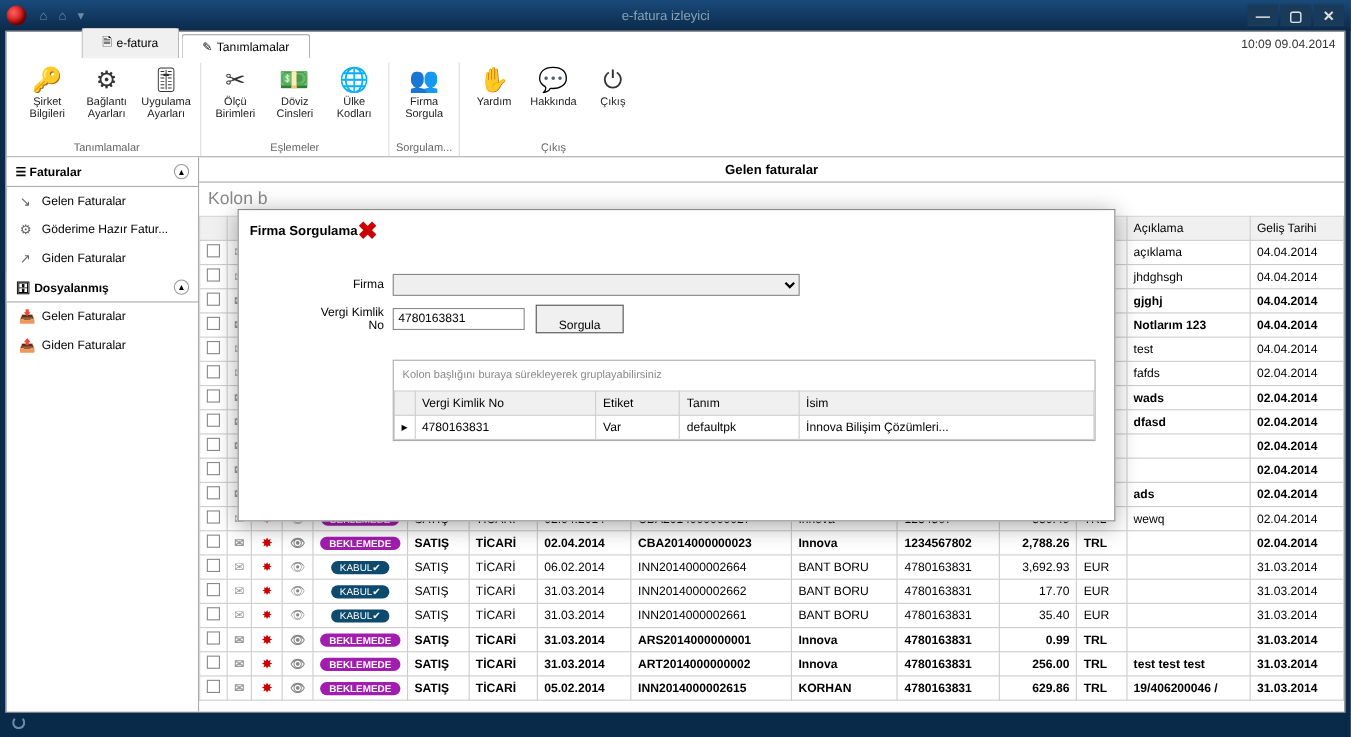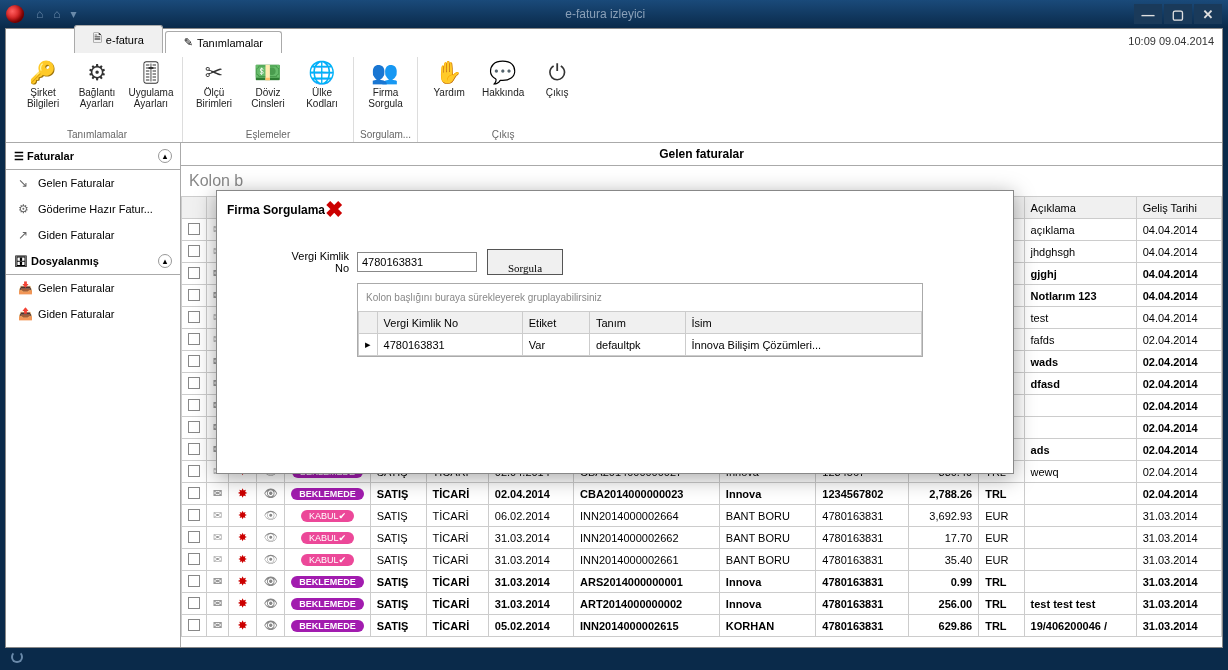--- a/index.html
+++ b/index.html
@@ -39,33 +39,33 @@
 .grid-group-hint { font-size: 16px; color: #888; padding: 6px 8px; }
 .grid { overflow: auto; flex: 1; }
 table { border-collapse: collapse; width: 100%; font-size: 11px; }
 th, td { border: 1px solid #ccc; padding: 3px 6px; white-space: nowrap; text-align: left; height: 22px; }
 th { background: #f0f0f0; font-weight: normal; }
 tr.bold td { font-weight: bold; }
 td.num { text-align: right; }
 td.ctr { text-align: center; }
 
 .badge { display: inline-block; font-size: 9px; color: #fff; border-radius: 9px; padding: 1px 8px; background: #9aa; }
-.badge.kabul { background: #ec4899; }
+.badge.kabul { background: #0c4a6e; }
 .badge.bekl { background: #a21caf; }
 .modal { position: absolute; left: 216px; top: 190px; width: 798px; height: 284px; background: #fff; border: 1px solid #888; box-shadow: 0 4px 20px rgba(0,0,0,.35); }
 .modal-head { display: flex; align-items: center; padding: 6px 10px; font-size: 12px; font-weight: bold; }
 .modal-close { color: #c00; font-size: 22px; font-weight: bold; cursor: pointer; }
 .modal-body { padding: 20px 60px 10px 60px; font-size: 11px; }
 .form-row { display: flex; align-items: center; margin-bottom: 8px; }
 .form-row label { width: 80px; text-align: right; padding-right: 8px; }
 .form-row input, .form-row select { border: 1px solid #888; height: 20px; padding: 0 4px; font-size: 11px; }
 .form-row select { width: 370px; }
 .form-row input { width: 120px; }
-.form-row button { margin-left: 10px; height: 22px; padding: 12px 20px; border: 1px solid #555; background: #f0f0f0; font-size: 11px; font-family: Liberation Serif, serif; }
-.inner-grid-wrap { margin: 8px 0 0 80px; border: 1px solid #aaa; width: 566px; }
+.form-row button { margin-left: 10px; height: 22px; padding: 12px 20px; border: 1px solid #555; background: #f0f0f0; font-size: 11px; }
+.inner-grid-wrap { margin: 24px 0 0 80px; border: 1px solid #aaa; width: 639px; }
 .inner-grid-wrap .hint { font-size: 10px; color: #888; padding: 8px; }
 .inner-grid-wrap table th, .inner-grid-wrap table td { font-size: 11px; }
 
 .statusbar { position: absolute; left: 5px; right: 5px; bottom: 4px; height: 18px; background: #0a2a4a; color: #9ab; font-size: 11px; display: flex; align-items: center; padding: 0 6px; }
 .statusbar .spin { width: 12px; height: 12px; border: 2px solid #6a8aaa; border-top-color: transparent; border-radius: 50%; }
 
 .chk { width: 12px; height: 12px; border: 1px solid #888; display: inline-block; }
 .eye { color: #888; }
 .env { color: #999; }
 .bug { color: #c00; }
@@ -553,20 +553,24 @@
   </div>
 </div>
 
 <div class="modal">
   <div class="modal-head">
     <span>Firma Sorgulama</span>
     <span class="modal-close">✖</span>
   </div>
   <div class="modal-body">
     <div class="form-row">
+      <label>Firma</label>
+      <select></select>
+    </div>
+    <div class="form-row">
       <label>Vergi Kimlik No</label>
       <input value="4780163831" style="">
       <button>Sorgula</button>
     </div>
     <div class="inner-grid-wrap">
       <div class="hint">Kolon başlığını buraya sürekleyerek gruplayabilirsiniz</div>
       <table>
         <thead>
             <tr>
           <th style="width:18px"></th>

